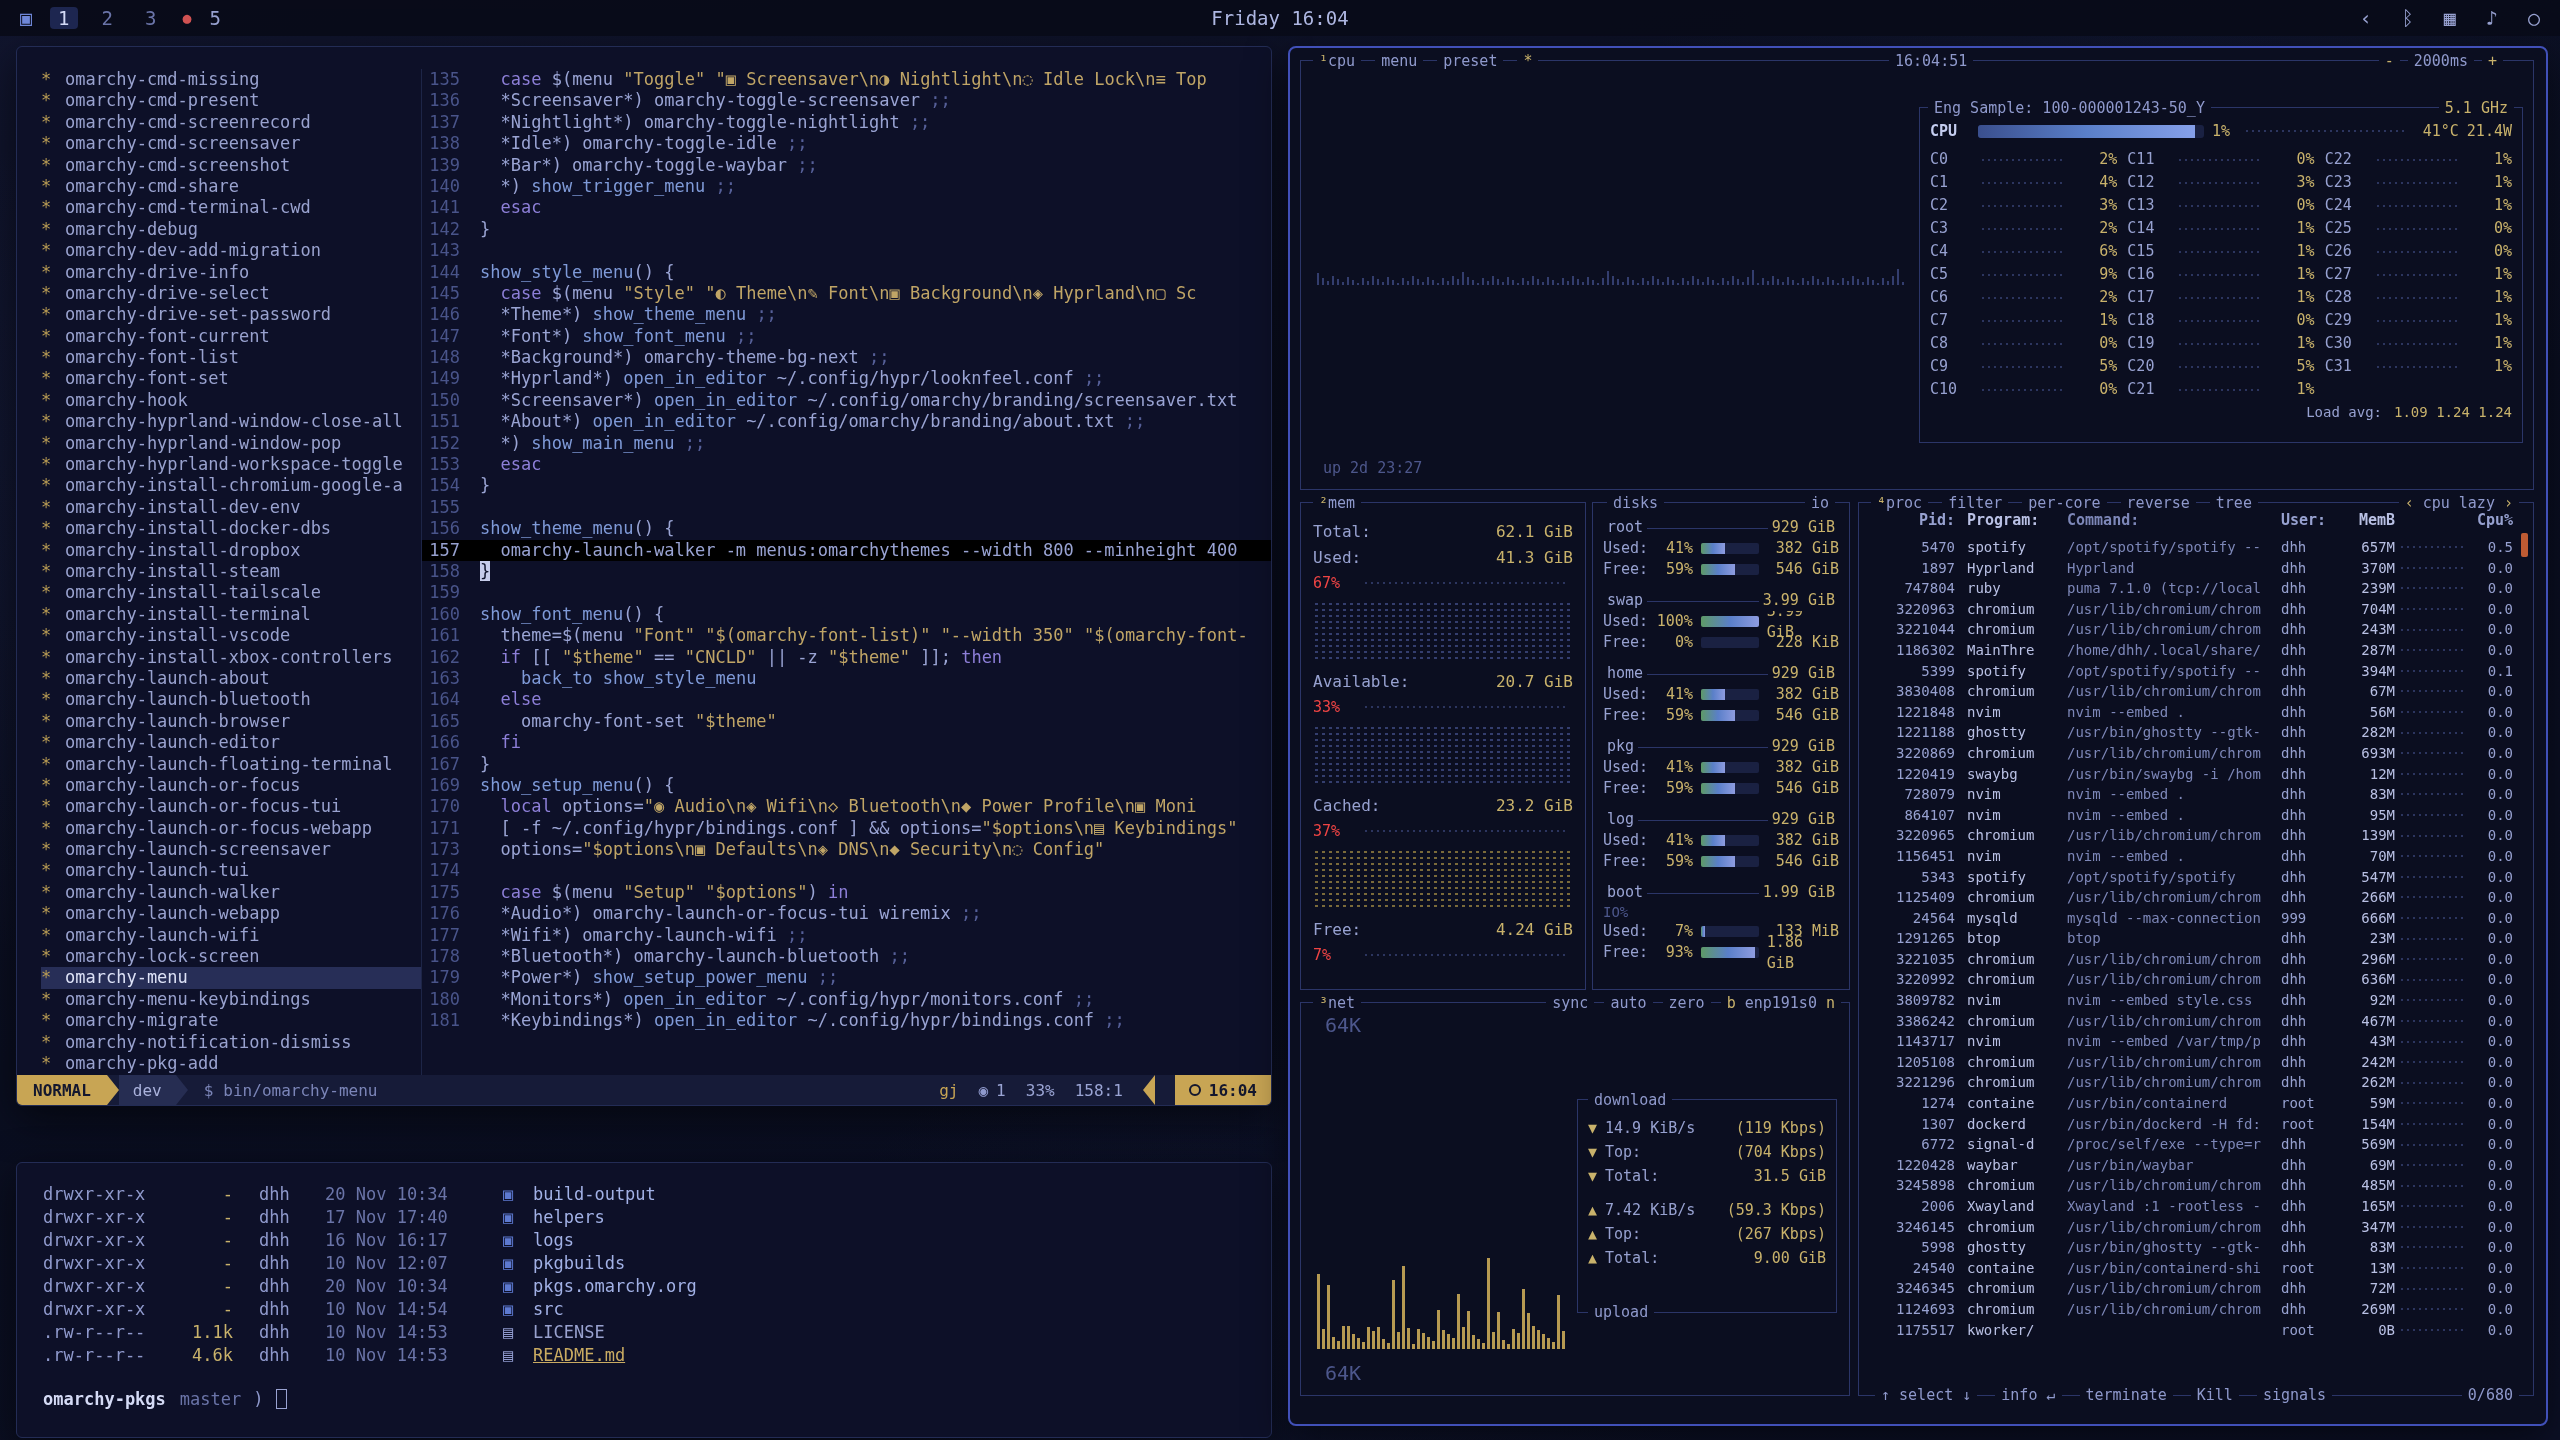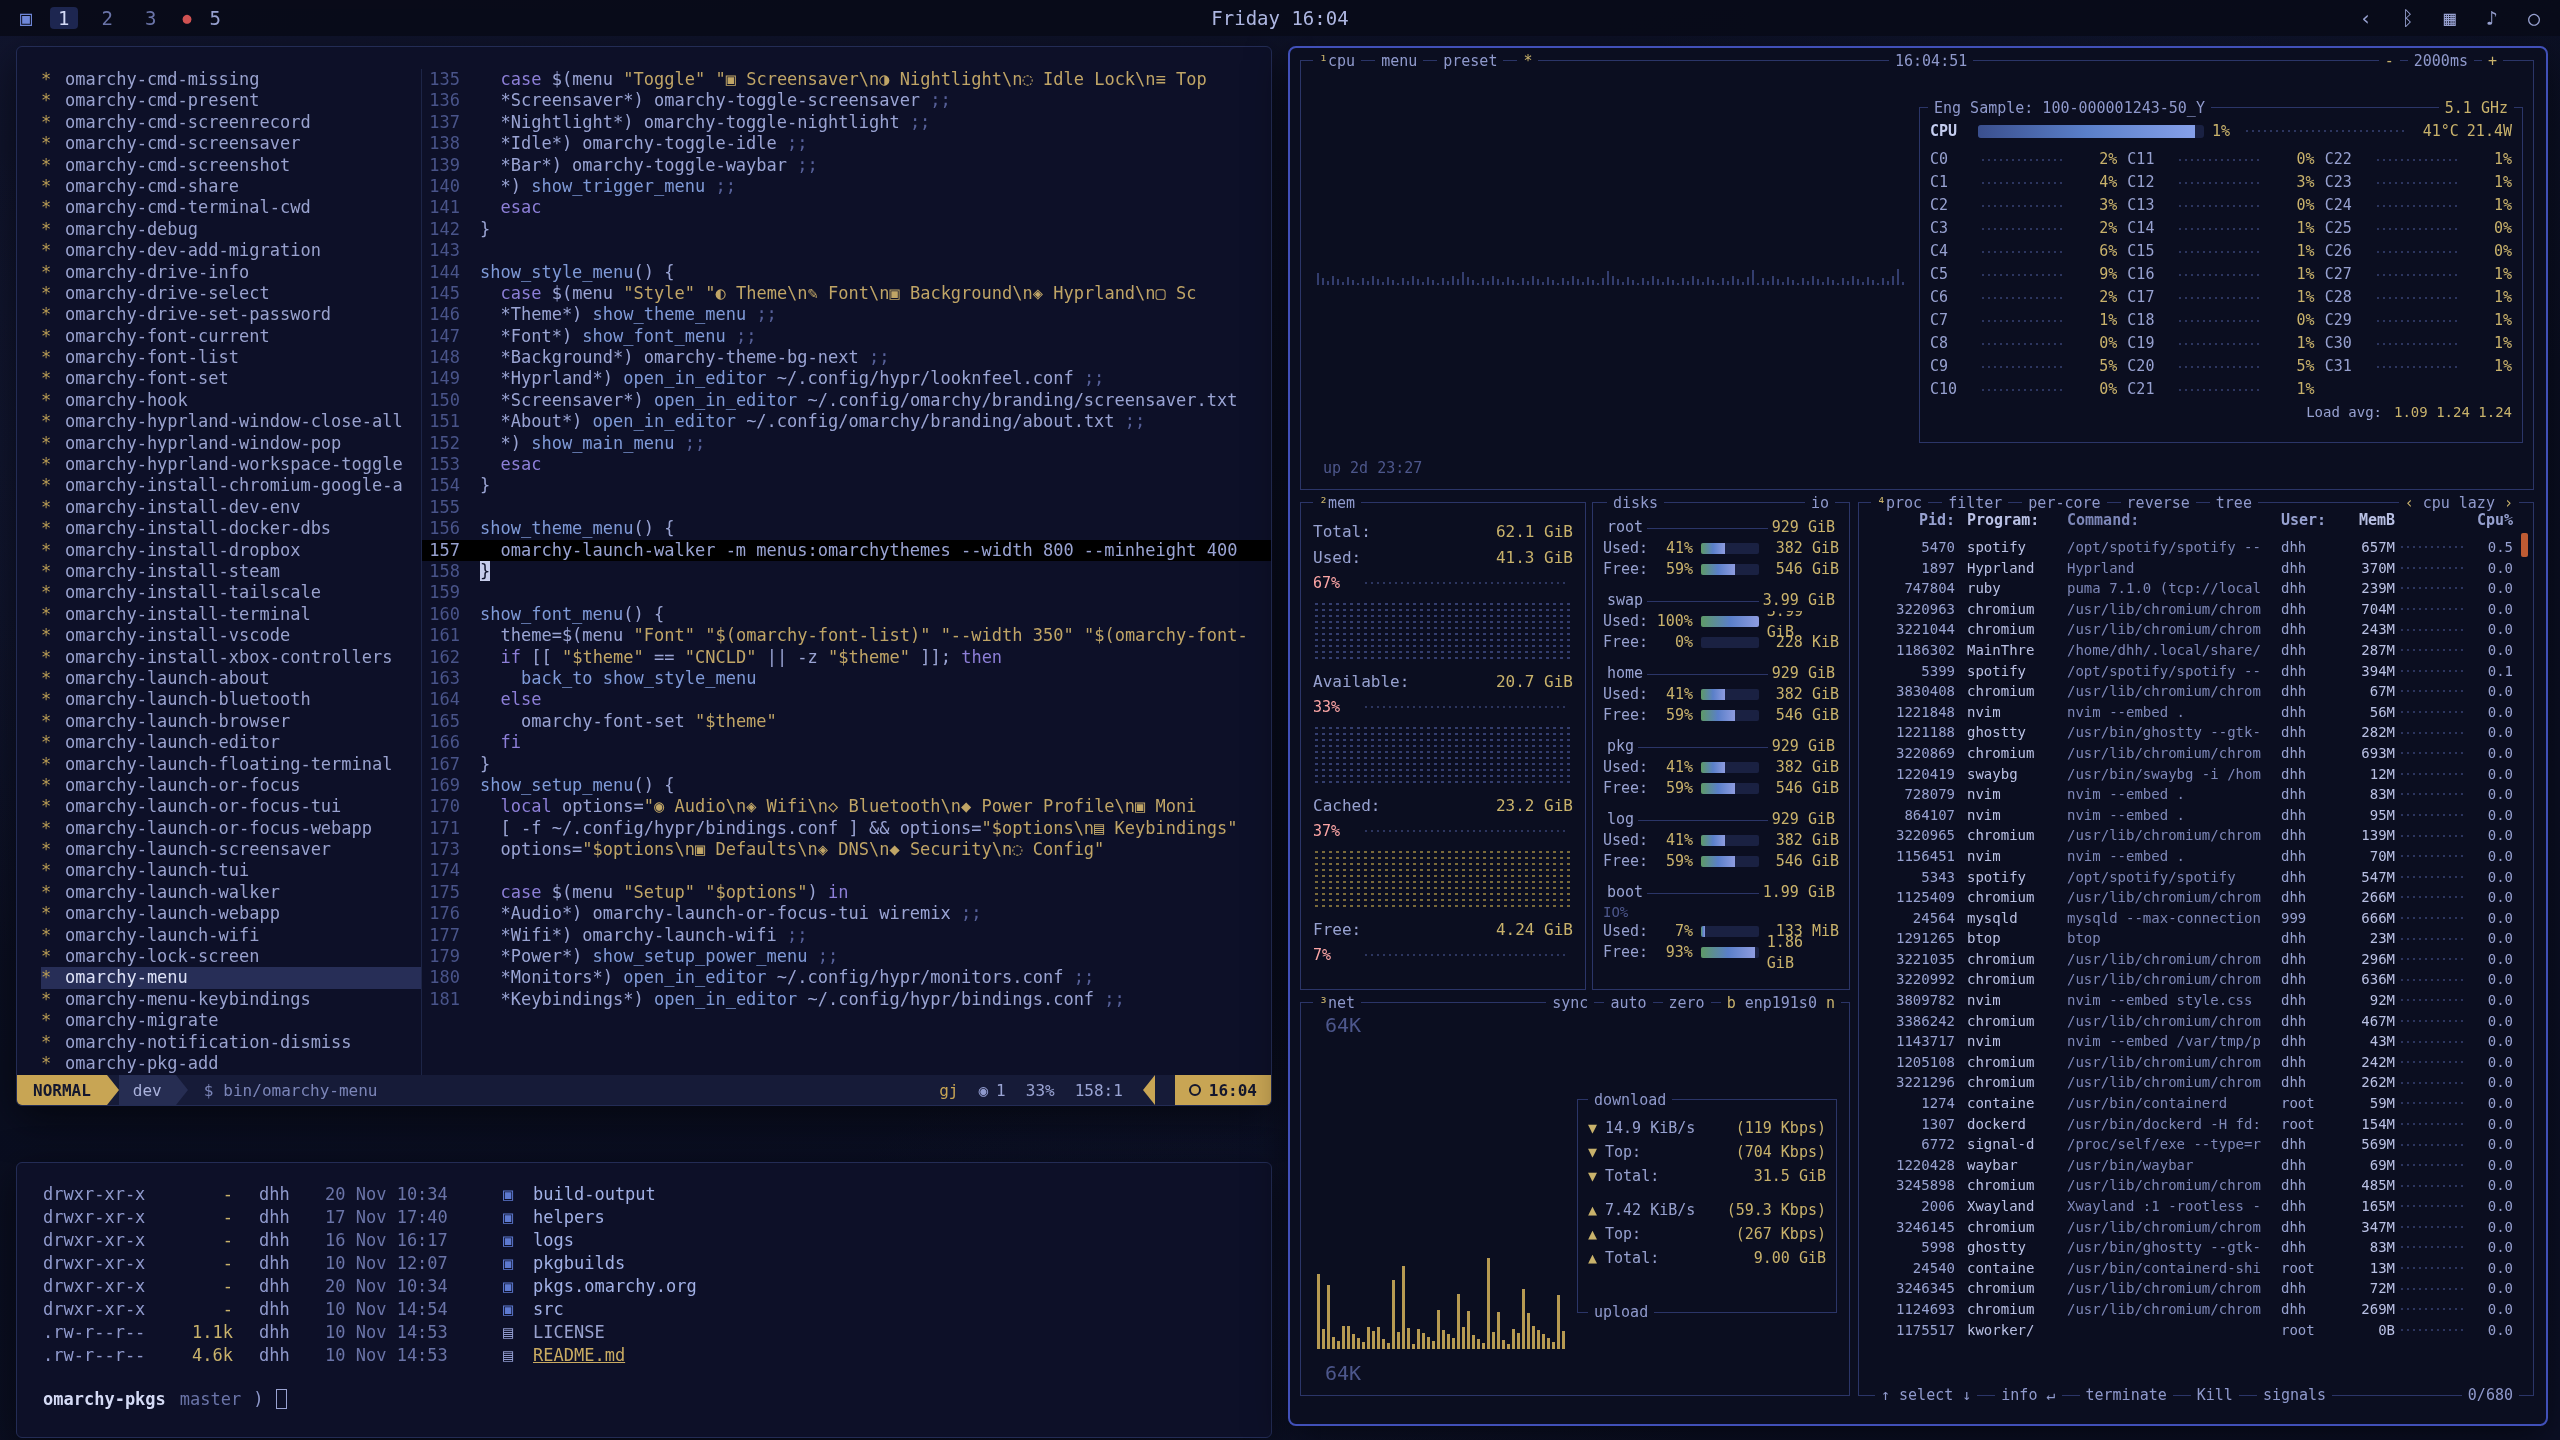--- a/index.html
+++ b/index.html
@@ -98,21 +98,21 @@
 .loadrow .k{color:#97a1d0}
 #cpu-graph{position:absolute;left:16px;top:160px;width:588px;height:64px;display:flex;align-items:flex-end;gap:3px;overflow:hidden}
 #cpu-graph i{flex:0 0 2px;background:#333d6e}
 .uptime{position:absolute;left:22px;bottom:12px;color:#4d578c;font-size:15px}
 
 #mem-panel{left:10px;top:454px;width:286px;height:488px;padding:16px 12px 0}
 .kv{display:flex;font-size:16px;height:26px;line-height:26px}
 .kv .k{color:#97a1d0}
 .kv .v{margin-left:auto;color:#c9b26b}
 .pct-row{display:flex;align-items:center;height:24px;font-size:15px}
-.pct-row .pv{color:#fca5a5;width:44px}
+.pct-row .pv{color:#ef4444;width:44px}
 .dotband{height:58px;margin:8px 0;background-image:radial-gradient(circle,#343e6e 1.3px,transparent 1.5px);background-size:7px 6px;background-position:0 100%}
 .dotband.goldband{background-image:radial-gradient(circle,#7a6a3a 1.3px,transparent 1.5px)}
 
 #disk-panel{left:302px;top:454px;width:258px;height:488px;padding:14px 10px 0}
 .disk{margin-bottom:10px;font-size:15px}
 .drow{display:flex;height:21px;line-height:21px;align-items:center}
 .drow.rule{position:relative}
 .drow.rule:before{content:"";position:absolute;left:0;right:0;top:50%;height:1px;background:#2b3568}
 .drow.rule span{position:relative;background:#0b0e20;padding:0 4px}
 .dname{color:#9aa4d4}
@@ -259,20 +259,21 @@
           <div class="code-row"><span class="gut">166</span><span class="code-text">  <span class="tok-kw">fi</span></span></div>
           <div class="code-row"><span class="gut">167</span><span class="code-text">}</span></div>
           <div class="code-row"><span class="gut">169</span><span class="code-text"><span class="tok-fn">show_setup_menu</span>() {</span></div>
           <div class="code-row"><span class="gut">170</span><span class="code-text">  <span class="tok-kw">local</span> options=<span class="tok-str">"◉ Audio\n◈ Wifi\n◇ Bluetooth\n◆ Power Profile\n▣ Moni</span></span></div>
           <div class="code-row"><span class="gut">171</span><span class="code-text">  [ -f ~/.config/hypr/bindings.conf ] &amp;&amp; options=<span class="tok-str">"$options\n▤ Keybindings"</span></span></div>
           <div class="code-row"><span class="gut">173</span><span class="code-text">  options=<span class="tok-str">"$options\n▣ Defaults\n◈ DNS\n◆ Security\n◌ Config"</span></span></div>
           <div class="code-row"><span class="gut">174</span><span class="code-text"></span></div>
           <div class="code-row"><span class="gut">175</span><span class="code-text">  <span class="tok-kw">case</span> $(menu <span class="tok-str">"Setup"</span> <span class="tok-str">"$options"</span>) <span class="tok-kw">in</span></span></div>
           <div class="code-row"><span class="gut">176</span><span class="code-text">  *Audio*) omarchy-launch-or-focus-tui wiremix <span class="tok-dim">;;</span></span></div>
           <div class="code-row"><span class="gut">177</span><span class="code-text">  *Wifi*) omarchy-launch-wifi <span class="tok-dim">;;</span></span></div>
+          <div class="code-row"><span class="gut">178</span><span class="code-text">  *Bluetooth*) omarchy-launch-bluetooth <span class="tok-dim">;;</span></span></div>
           <div class="code-row"><span class="gut">179</span><span class="code-text">  *Power*) <span class="tok-fn">show_setup_power_menu</span> <span class="tok-dim">;;</span></span></div>
           <div class="code-row"><span class="gut">180</span><span class="code-text">  *Monitors*) <span class="tok-fn">open_in_editor</span> ~/.config/hypr/monitors.conf <span class="tok-dim">;;</span></span></div>
           <div class="code-row"><span class="gut">181</span><span class="code-text">  *Keybindings*) <span class="tok-fn">open_in_editor</span> ~/.config/hypr/bindings.conf <span class="tok-dim">;;</span></span></div>
         </div>
     </div>
     <div class="status">
       <span class="st-mode">NORMAL</span>
       <span class="arr"></span>
       <span class="st-git"><span>dev</span></span>
       <span class="arr2"></span>

